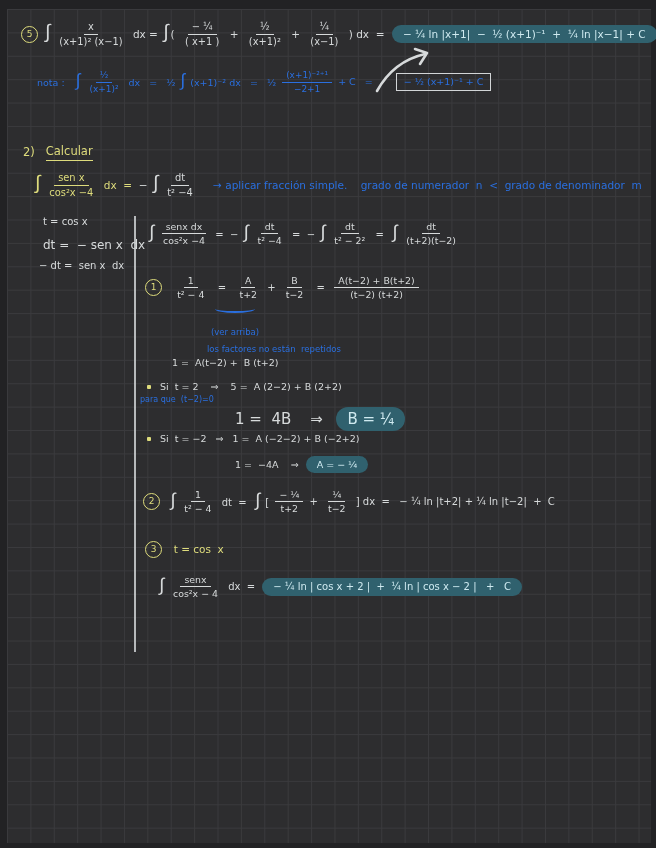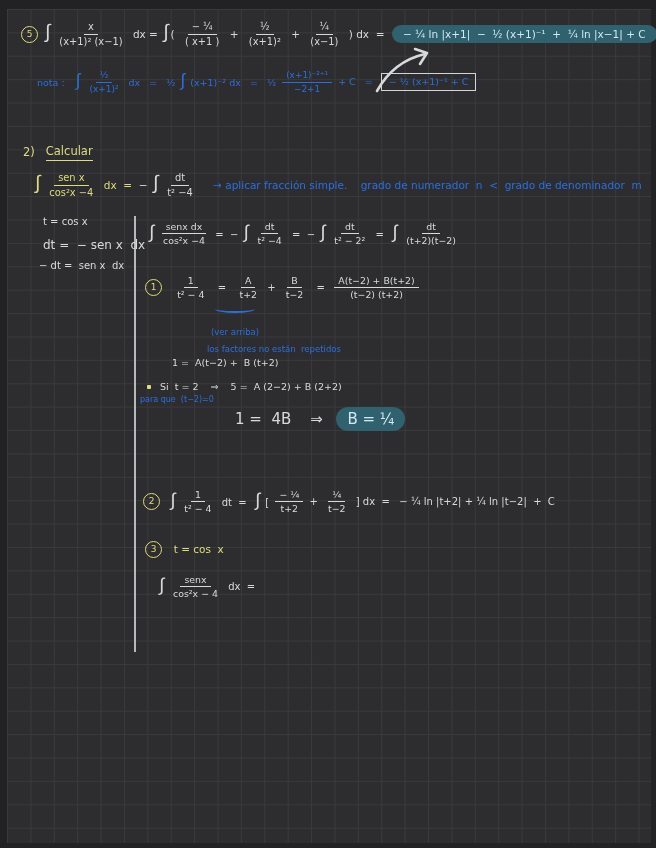--- a/index.html
+++ b/index.html
@@ -13,21 +13,21 @@
   .line{position:absolute;display:flex;align-items:center;white-space:pre;line-height:1.2;}
   .txt{display:inline-block;}
   .frac{display:inline-flex;flex-direction:column;align-items:center;margin:0 3px;
         font-size:0.94em;line-height:1.18;text-align:center;}
   .frac .num{padding:0 4px 1px;border-bottom:1.4px solid currentColor;}
   .frac .den{padding:1px 4px 0;}
   .intg{font-size:1.85em;font-weight:200;line-height:0.5;margin:0 2px;}
   .pill{display:inline-flex;align-items:center;background:#30616e;color:#cfeaf0;
         border-radius:13px;padding:3px 11px;margin-left:4px;white-space:pre;}
   .box{display:inline-flex;align-items:center;border:1.5px solid #d2d5d7;
-       padding:2px 7px;margin-left:5px;white-space:pre;}
+       padding:2px 7px;margin-left:20px;white-space:pre;}
   .badge{display:inline-flex;align-items:center;justify-content:center;flex:none;
          width:15px;height:15px;border:1.3px solid #dedc7c;color:#dedc7c;
          border-radius:50%;font-size:9px;margin-right:5px;}
   .bullet{width:4px;height:4px;background:#dedc7c;border-radius:1px;margin-right:6px;flex:none;}
   .uline{border-bottom:1.2px solid currentColor;padding-bottom:1px;}
   .divider{position:absolute;width:1.6px;background:#cfd2d4;opacity:.85;}
   .squiggle{position:absolute;height:6px;border-bottom:2px solid #2a6fdf;border-radius:0 0 60% 60%;}
   .arrow{position:absolute;}
 </style>
 </head>
@@ -44,23 +44,25 @@
         <div class="line" style="left: 36px; top: 229px; font-size: 12px; color: rgb(215, 218, 219);"><span class="txt">dt =  − sen x  dx</span></div>
         <div class="line" style="left: 32px; top: 251px; font-size: 10px; color: rgb(215, 218, 219);"><span class="txt">− dt =  sen x  dx</span></div>
         <div class="line" style="left: 140px; top: 212px; font-size: 10px; color: rgb(215, 218, 219);"><span class="txt"><span class="intg">∫</span></span><span class="frac"><span class="num">senx dx</span><span class="den">cos²x −4</span></span><span class="txt"> =  − <span class="intg">∫</span></span><span class="frac"><span class="num">dt</span><span class="den">t² −4</span></span><span class="txt"> =  − <span class="intg">∫</span></span><span class="frac"><span class="num">dt</span><span class="den">t² − 2²</span></span><span class="txt"> =  <span class="intg">∫</span></span><span class="frac"><span class="num">dt</span><span class="den">(t+2)(t−2)</span></span></div>
         <div class="line" style="left: 138px; top: 266px; font-size: 10px; color: rgb(215, 218, 219);"><span class="badge">1</span><span class="txt"> </span><span class="frac"><span class="num">1</span><span class="den">t² − 4</span></span><span class="txt">  =  </span><span class="frac"><span class="num">A</span><span class="den">t+2</span></span><span class="txt"> + </span><span class="frac"><span class="num">B</span><span class="den">t−2</span></span><span class="txt">  =  </span><span class="frac"><span class="num">A(t−2) + B(t+2)</span><span class="den">(t−2) (t+2)</span></span></div>
         <div class="line" style="left: 200px; top: 306px; font-size: 8.5px; color: rgb(42, 111, 223); margin-top: 29px;"><span class="txt">los factores no están  repetidos</span></div>
         <div class="line" style="left: 204px; top: 318px; font-size: 8.5px; color: rgb(42, 111, 223);"><span class="txt">(ver arriba)</span></div>
         <div class="line" style="left: 165px; top: 348px; font-size: 9.5px; color: rgb(215, 218, 219);"><span class="txt">1 =  A(t−2) +  B (t+2)</span></div>
         <div class="line" style="left: 140px; top: 372px; font-size: 9.5px; color: rgb(215, 218, 219);"><span class="bullet"></span><span class="txt"> Si  t = 2    ⇒    5 =  A (2−2) + B (2+2)</span></div>
         <div class="line" style="left: 133px; top: 386px; font-size: 8px; color: rgb(42, 111, 223);"><span class="txt">para que  (t−2)=0</span></div>
         <div class="line" style="left: 228px; top: 398px; font-size: 15px; color: rgb(215, 218, 219);"><span class="txt">1 =  4B    ⇒  </span><span class="pill"><span class="txt">B = ¼</span></span></div>
+        <div class="line" style="left: 140px; top: 424px; font-size: 9.5px; color: rgb(215, 218, 219);"><span class="bullet"></span><span class="txt"> Si  t = −2   ⇒   1 =  A (−2−2) + B (−2+2)</span></div>
+        <div class="line" style="left: 228px; top: 447px; font-size: 9.5px; color: rgb(215, 218, 219);"><span class="txt">1 =  −4A    ⇒ </span><span class="pill"><span class="txt">A = − ¼</span></span></div>
         <div class="line" style="left: 136px; top: 480px; font-size: 10px; color: rgb(215, 218, 219);"><span class="badge">2</span><span class="txt"> <span class="intg">∫</span></span><span class="frac"><span class="num">1</span><span class="den">t² − 4</span></span><span class="txt"> dt  =  <span class="intg">∫</span> [ </span><span class="frac"><span class="num">− ¼</span><span class="den">t+2</span></span><span class="txt"> + </span><span class="frac"><span class="num">¼</span><span class="den">t−2</span></span><span class="txt"> ] dx  =   − ¼ ln |t+2| + ¼ ln |t−2|  +  C</span></div>
         <div class="line" style="left: 138px; top: 532px; font-size: 10.5px; color: rgb(222, 220, 124);"><span class="badge">3</span><span class="txt">  t = cos  x</span></div>
-        <div class="line" style="left: 150px; top: 565px; font-size: 10px; color: rgb(215, 218, 219);"><span class="txt"><span class="intg">∫</span></span><span class="frac"><span class="num">senx</span><span class="den">cos²x − 4</span></span><span class="txt"> dx  = </span></div>
+        <div class="line" style="left: 150px; top: 565px; font-size: 10px; color: rgb(215, 218, 219);"><span class="txt"><span class="intg">∫</span></span><span class="frac"><span class="num">senx</span><span class="den">cos²x − 4</span></span><span class="txt"> dx  = </span><span class="pill"><span class="txt">− ¼ ln | cos x + 2 |  +  ¼ ln | cos x − 2 |   +   C</span></span></div>
       </div>
     <div class="divider" style="left: 127px; top: 207px; height: 436px;"></div>
     <div class="squiggle" style="left: 208px; top: 296px; width: 40px;"></div>
     <svg class="arrow" width="72" height="52" viewBox="0 0 72 52" style="left: 362px; top: 36px;">
       <path d="M8,46 C18,28 34,14 56,9" stroke="#d7dadb" stroke-width="2.6" fill="none" stroke-linecap="round"></path>
       <path d="M46,4 L58,8 L51,19" stroke="#d7dadb" stroke-width="2.6" fill="none" stroke-linecap="round" stroke-linejoin="round"></path>
     </svg>
   </div>
 </div>
 

